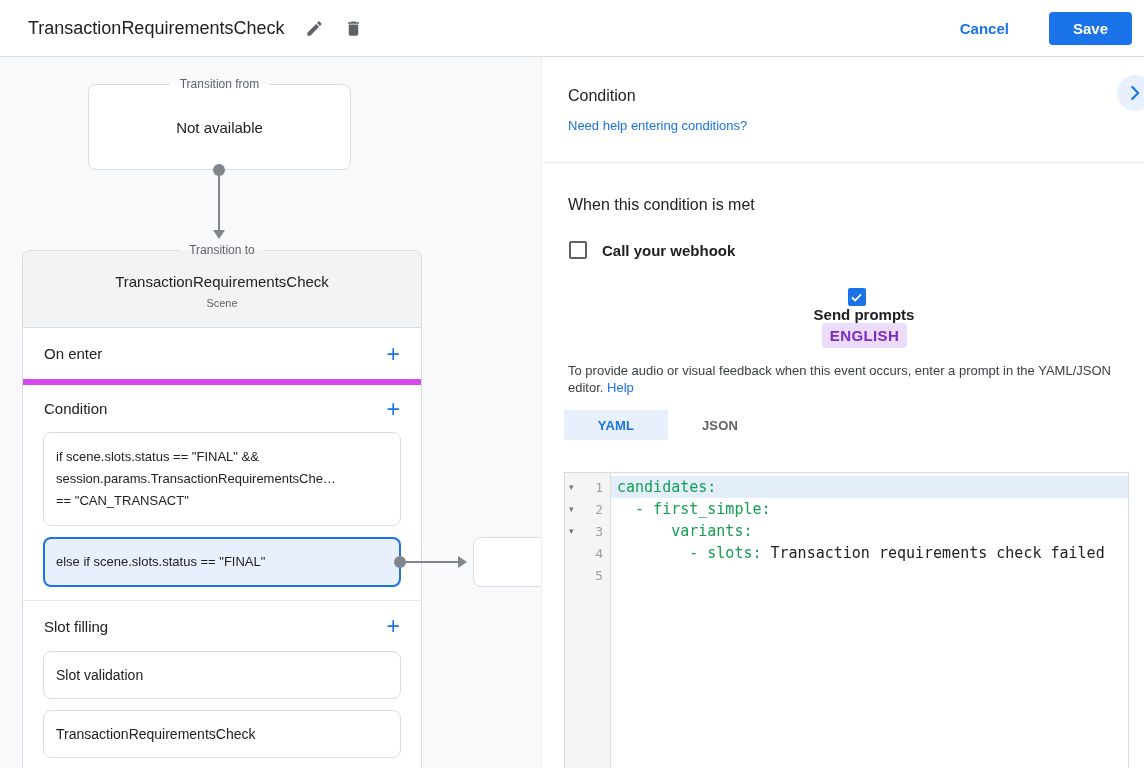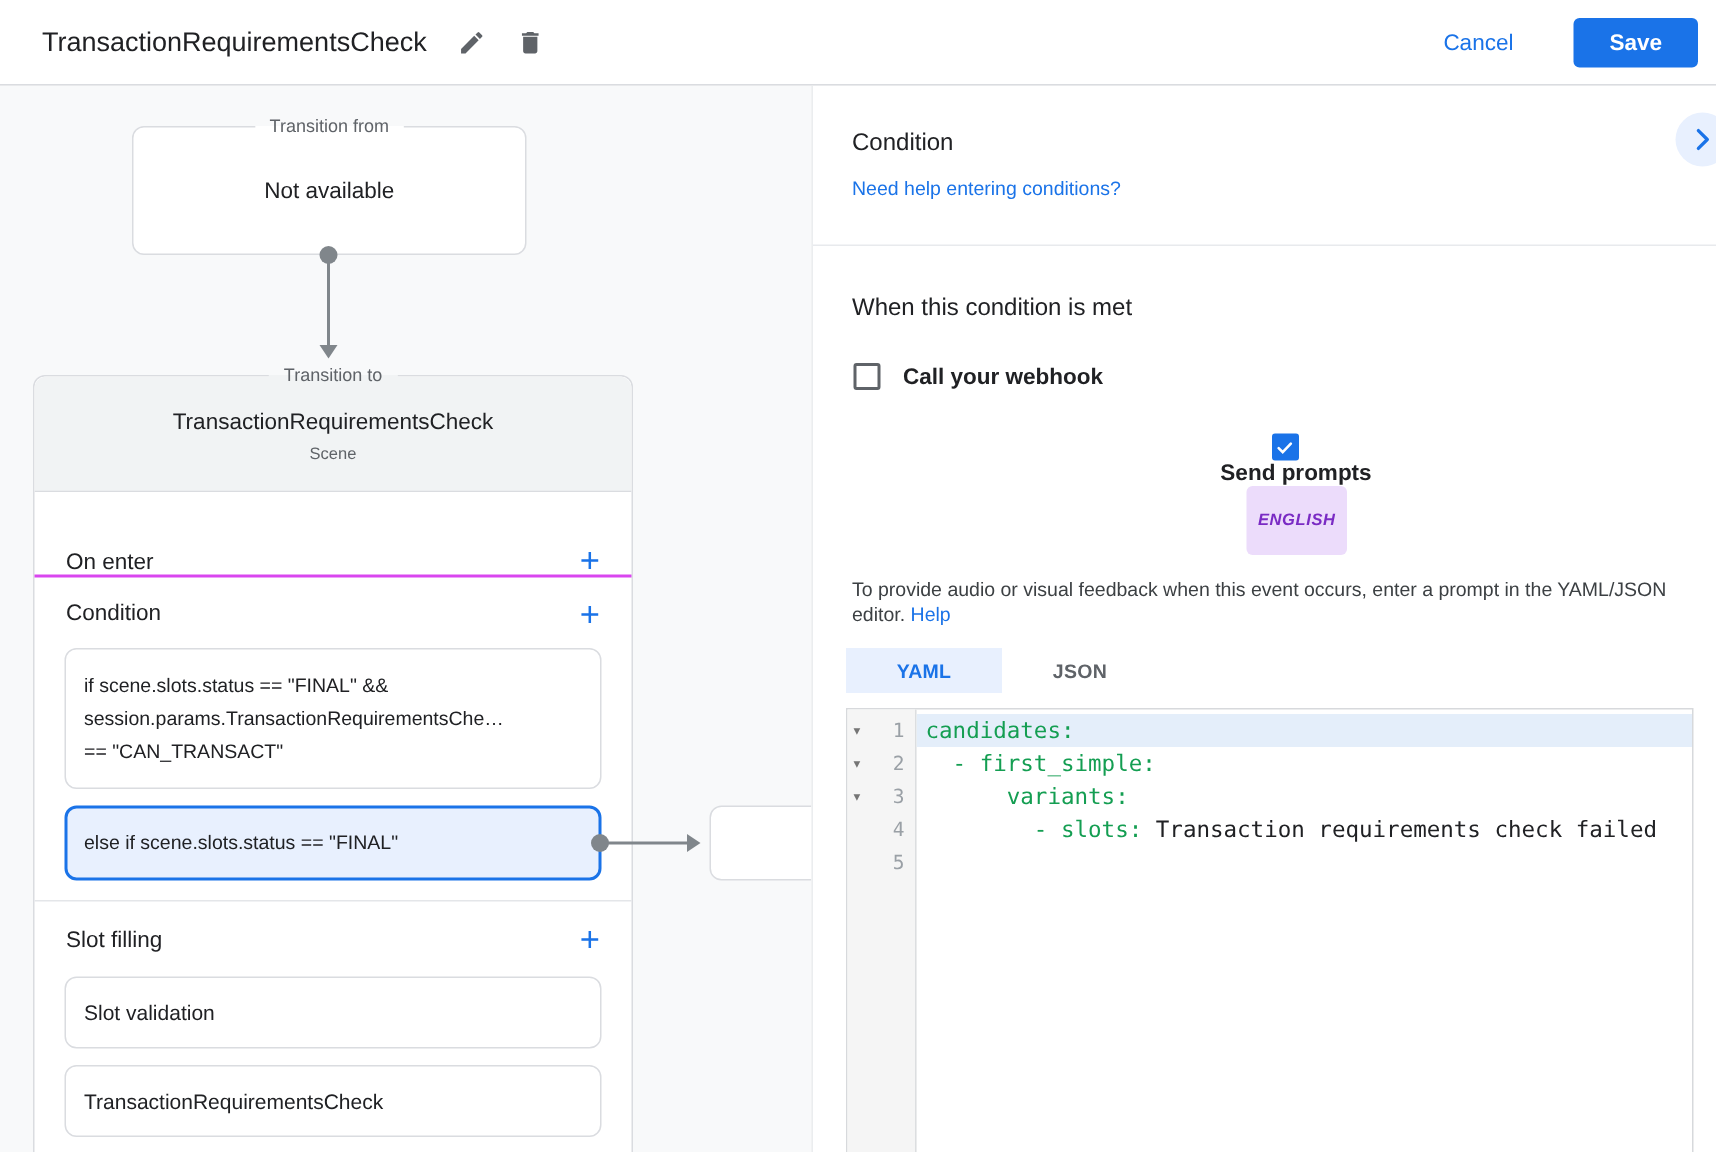--- a/index.html
+++ b/index.html
@@ -1,27 +1,27 @@
 <!DOCTYPE html>
 <html><head>
 <meta charset="utf-8">
 <style>
   * { box-sizing: border-box; margin: 0; padding: 0; }
   body { font-family: "Liberation Sans", sans-serif; background: #fff; }
-  .app { position: relative; width: 1144px; height: 768px; overflow: hidden; background: #e5e5e5; }
+  .app { position: relative; width: 1144px; height: 768px; overflow: hidden; background: #3b82f6; }
 
   
   .hdr { position: absolute; top: 0; left: 0; width: 100%; height: 57px; background: #fff;
          border-bottom: 1px solid #dadce0; display: flex; align-items: center; z-index: 20; }
   .hdr h1 { font-size: 18px; font-weight: 400; color: #202124; margin-left: 28px; }
   .icon-btn { background: none; border: none; padding: 5px; margin-left: 10px; cursor: pointer; line-height: 0; }
   .icon-btn:first-of-type { margin-left: 16px; }
   .icon-btn svg { fill: #5f6368; }
   .spacer { flex: 1; }
-  .btn-cancel { background: none; border: none; color: #1a73e8; font-size: 15px; font-weight: normal;
+  .btn-cancel { background: none; border: none; color: #1a73e8; font-size: 15px; font-weight: bold;
                 font-family: "Liberation Sans", sans-serif; margin-right: 40px; cursor: pointer; }
   .btn-save { background: #1a73e8; border: none; color: #fff; font-size: 15px; font-weight: bold;
               font-family: "Liberation Sans", sans-serif; border-radius: 4px; padding: 8px 24px;
               margin-right: 12px; cursor: pointer; }
 
   
   .canvas { position: absolute; left: 0; top: 57px; width: 541px; height: 711px;
             background: #f8f9fa; overflow: hidden; }
   .legend { position: absolute; top: -8px; left: 50%; transform: translateX(-50%);
             font-size: 12px; color: #5f6368; padding: 0 10px; white-space: nowrap; }
@@ -38,22 +38,22 @@
                    border-left: 6px solid transparent; border-right: 6px solid transparent; border-top: 9px solid #80868b; }
 
   .scene-card { position: absolute; left: 22px; top: 193px; width: 400px; height: 620px;
                 background: #fff; border: 1px solid #dadce0; border-radius: 8px; }
   .scene-card .legend { background: linear-gradient(#f8f9fa 50%, #f1f3f4 50%); }
   .scene-head { background: #f1f3f4; border-bottom: 1px solid #dadce0; border-radius: 8px 8px 0 0;
                 padding: 22px 10px 18px; text-align: center; }
   .scene-title { font-size: 15px; color: #202124; }
   .scene-sub { font-size: 11px; color: #5f6368; margin-top: 7px; }
 
-  .row-onenter { display: flex; align-items: flex-end; justify-content: space-between;
-                 padding: 0 21px; height: 57px; border-bottom: 2px solid #d946ef;
+  .row-onenter { display: flex; align-items: center; justify-content: space-between;
+                 padding: 0 21px; height: 57px; border-bottom: 6px solid #d946ef;
                  font-size: 15px; color: #202124; }
   .plus { color: #1a73e8; font-size: 23px; font-weight: 400; line-height: 20px;
           background: none; border: none; cursor: pointer; font-family: "Liberation Sans", sans-serif; }
 
   .sec { border-bottom: 1px solid #e4e6e9; padding-bottom: 13px; }
   .sec-label-row { display: flex; align-items: center; justify-content: space-between;
                    padding: 0 21px; height: 47px; font-size: 15px; color: #202124; }
   .sec-label-row.slot { height: 50px; }
   .cond-card { border: 1px solid #dadce0; border-radius: 8px; background: #fff;
                margin: 0 20px; padding: 13px 12px; font-size: 13px; line-height: 22px; color: #202124; }
@@ -85,22 +85,22 @@
   .help-link { display: inline-block; margin: 13px 0 0 26px; font-size: 13px; color: #1a73e8;
                text-decoration: none; cursor: pointer; }
   .divider { border: none; border-top: 1px solid #e8eaed; margin-top: 28px; }
   .when-title { font-size: 16px; font-weight: 400; color: #202124; margin: 33px 0 0 26px; }
   .check-row { display: flex; align-items: center; margin: 27px 0 0 27px; }
   .check-row + .check-row { margin-top: 29px; flex-direction: column; }
   .checkbox { width: 18px; height: 18px; border: 2px solid #5f6368; border-radius: 2px; background: #fff;
               flex: none; cursor: pointer; display: flex; align-items: center; justify-content: center; }
   .checkbox.checked { background: #1a73e8; border-color: #1a73e8; }
   .check-label { margin-left: 15px; font-size: 15px; font-weight: bold; color: #202124; }
-  .badge { margin-left: 16px; background: #ecdcfb; color: #7a2bc4; font-size: 11px; font-weight: bold;
-           letter-spacing: 0.4px; padding: 17px 8px; border-radius: 4px; font-style: italic; }
+  .badge { margin-left: 16px; background: #ecdcfb; color: #7a2bc4; font-size: 15px; font-weight: bold;
+           letter-spacing: 0.4px; padding: 4px 8px; border-radius: 4px; }
   .desc { margin: 14px 26px 0; font-size: 13px; color: #3c4043; line-height: 17px; max-width: 575px; }
   .desc a { color: #1a73e8; text-decoration: none; cursor: pointer; }
 
   .tabs { display: flex; margin: 14px 0 0 22px; }
   .tab { width: 104px; height: 30px; display: flex; align-items: center; justify-content: center;
          font-size: 13px; font-weight: bold; letter-spacing: 0.2px; color: #5f6368; cursor: pointer; }
   .tab.active { background: #e8f0fe; color: #1a73e8; }
 
   .editor { position: absolute; left: 22px; right: 15px; top: 415px; bottom: -2px;
             border: 1px solid #d7d9dc; background: #fff; display: flex; }

